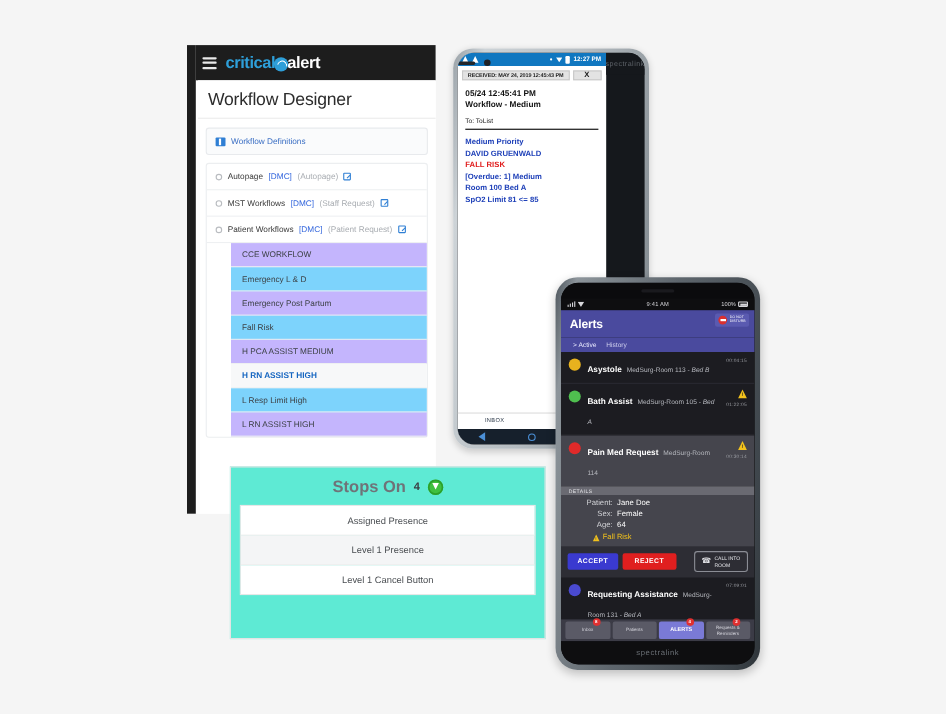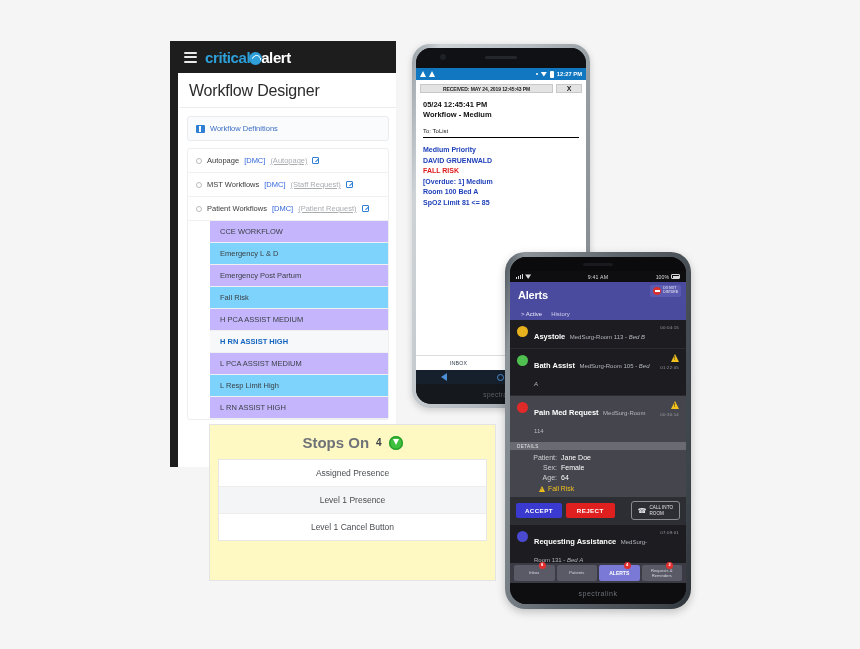--- a/index.html
+++ b/index.html
@@ -54,36 +54,36 @@
   .wf-defs-card .bk-icon:after { content:""; position:absolute; left: 3px; top: 1px; width: 1.5px; height: 6px; background: #fff; }
   .wf-defs-label { font-size: 7.5px; color: #3b6fc4; }
 
   .wf-list { margin: 7px 7px 0 7px; border: 1px solid #eceef0; border-radius: 3px; background: #fff; }
   .wf-group {
     display: flex; align-items: center; gap: 5px; padding: 7px 8px;
     border-bottom: 1px solid #eef0f2; font-size: 7.5px; color: #3a3a3a;
   }
   .wf-group .gear { width: 6px; height: 6px; border: 1.2px solid #b9bcc0; border-radius: 50%; flex: none; }
   .wf-group .dmc { color: #3366dd; }
-  .wf-group .paren { color: #a9adb2; text-decoration: underline; }
+  .wf-group .paren { color: #a9adb2; }
   .wf-group .editpen { width: 7px; height: 7px; border: 1px solid #2f7fd4; border-radius: 1px; position: relative; flex: none; }
   .wf-group .editpen:after { content:""; position:absolute; left:2px; top:2px; width:4px; height:1.3px; background:#2f7fd4; transform: rotate(-45deg); }
 
   .wf-children { padding: 0 0 0 22px; }
   .wf-item {
     padding: 6px 0 6px 10px; font-size: 7.5px; color: #3c4145;
     border-bottom: 1px solid #eef0f2; background: #c4b5fd;
   }
   .wf-item.alt { background: #7dd3fc; }
   .wf-item.active { color: #1565c0; font-weight: 700; background: #f7f8f9; }
 
   
   #stopson {
     position: absolute; left: 209px; top: 424px; width: 287px; height: 157px;
-    background: #fef9c3; border: 1px solid #e4e4e4;
+    background: #5eead4; border: 1px solid #e4e4e4;
   }
   .stops-head {
     display: flex; align-items: center; justify-content: center; gap: 7px;
     padding: 9px 0 8px 0; font-size: 15px; color: #6f7378; font-weight: 700;
   }
   .stops-head .count { font-size: 10px; color: #3b3f44; font-weight: 700; }
   .stops-head .dlarrow {
     width: 14px; height: 14px; border-radius: 50%;
     background: #3fc03f; position: relative; box-shadow: inset 0 0 0 1.5px #2ba02b;
   }
@@ -101,21 +101,21 @@
 
   
   #phone1 {
     position: absolute; left: 412px; top: 44px; width: 178px; height: 364px;
     background: linear-gradient(100deg, #9aa2a8 0%, #cdd3d7 12%, #b5bcc1 50%, #878f95 88%, #6e767c 100%);
     border-radius: 18px; padding: 4px;
     box-shadow: 0 2px 7px rgba(0,0,0,0.18);
   }
   #phone1 .inner {
     width: 100%; height: 100%; background: #15181c; border-radius: 15px; overflow: hidden;
-    display: flex; flex-direction: column;
+    display: flex; flex-direction: row;
   }
   #phone1 .topcam { height: 20px; background: #0f1114; position: relative; }
   #phone1 .topcam .spk { position: absolute; left: 50%; top: 8px; transform: translateX(-50%); width: 32px; height: 3px; border-radius: 2px; background: #23262a; }
   #phone1 .topcam .cam { position: absolute; left: 24px; top: 6px; width: 6px; height: 6px; border-radius: 50%; background: #1e2126; }
   #phone1 .screen { flex: 1; background: #ffffff; display: flex; flex-direction: column; }
 
   .p1-status {
     height: 12px; background: #1077c0; display: flex; align-items: center;
     padding: 0 4px; color: #ffffff; font-size: 5.5px; gap: 3px;
   }
@@ -309,21 +309,20 @@
           <span class="editpen"></span>
         </div>
 
         <div class="wf-children">
           <div class="wf-item">CCE WORKFLOW</div>
           <div class="wf-item alt">Emergency L &amp; D</div>
           <div class="wf-item">Emergency Post Partum</div>
           <div class="wf-item alt">Fall Risk</div>
           <div class="wf-item">H PCA ASSIST MEDIUM</div>
           <div class="wf-item active">H RN ASSIST HIGH</div>
-          <div class="wf-item">L PCA ASSIST MEDIUM</div>
           <div class="wf-item alt">L Resp Limit High</div>
           <div class="wf-item">L RN ASSIST HIGH</div>
         </div>
       </div>
     </div>
   </div>
 
   <div id="stopson">
     <div class="stops-head">
       <span>Stops On</span>

